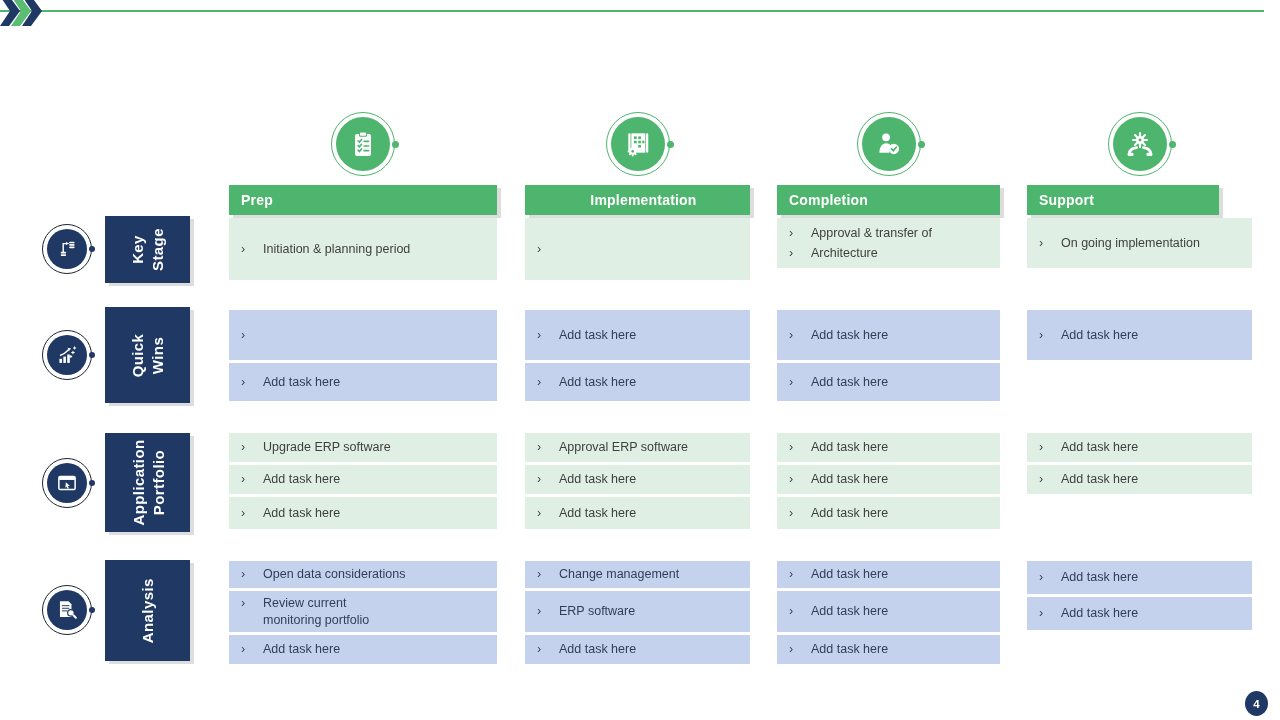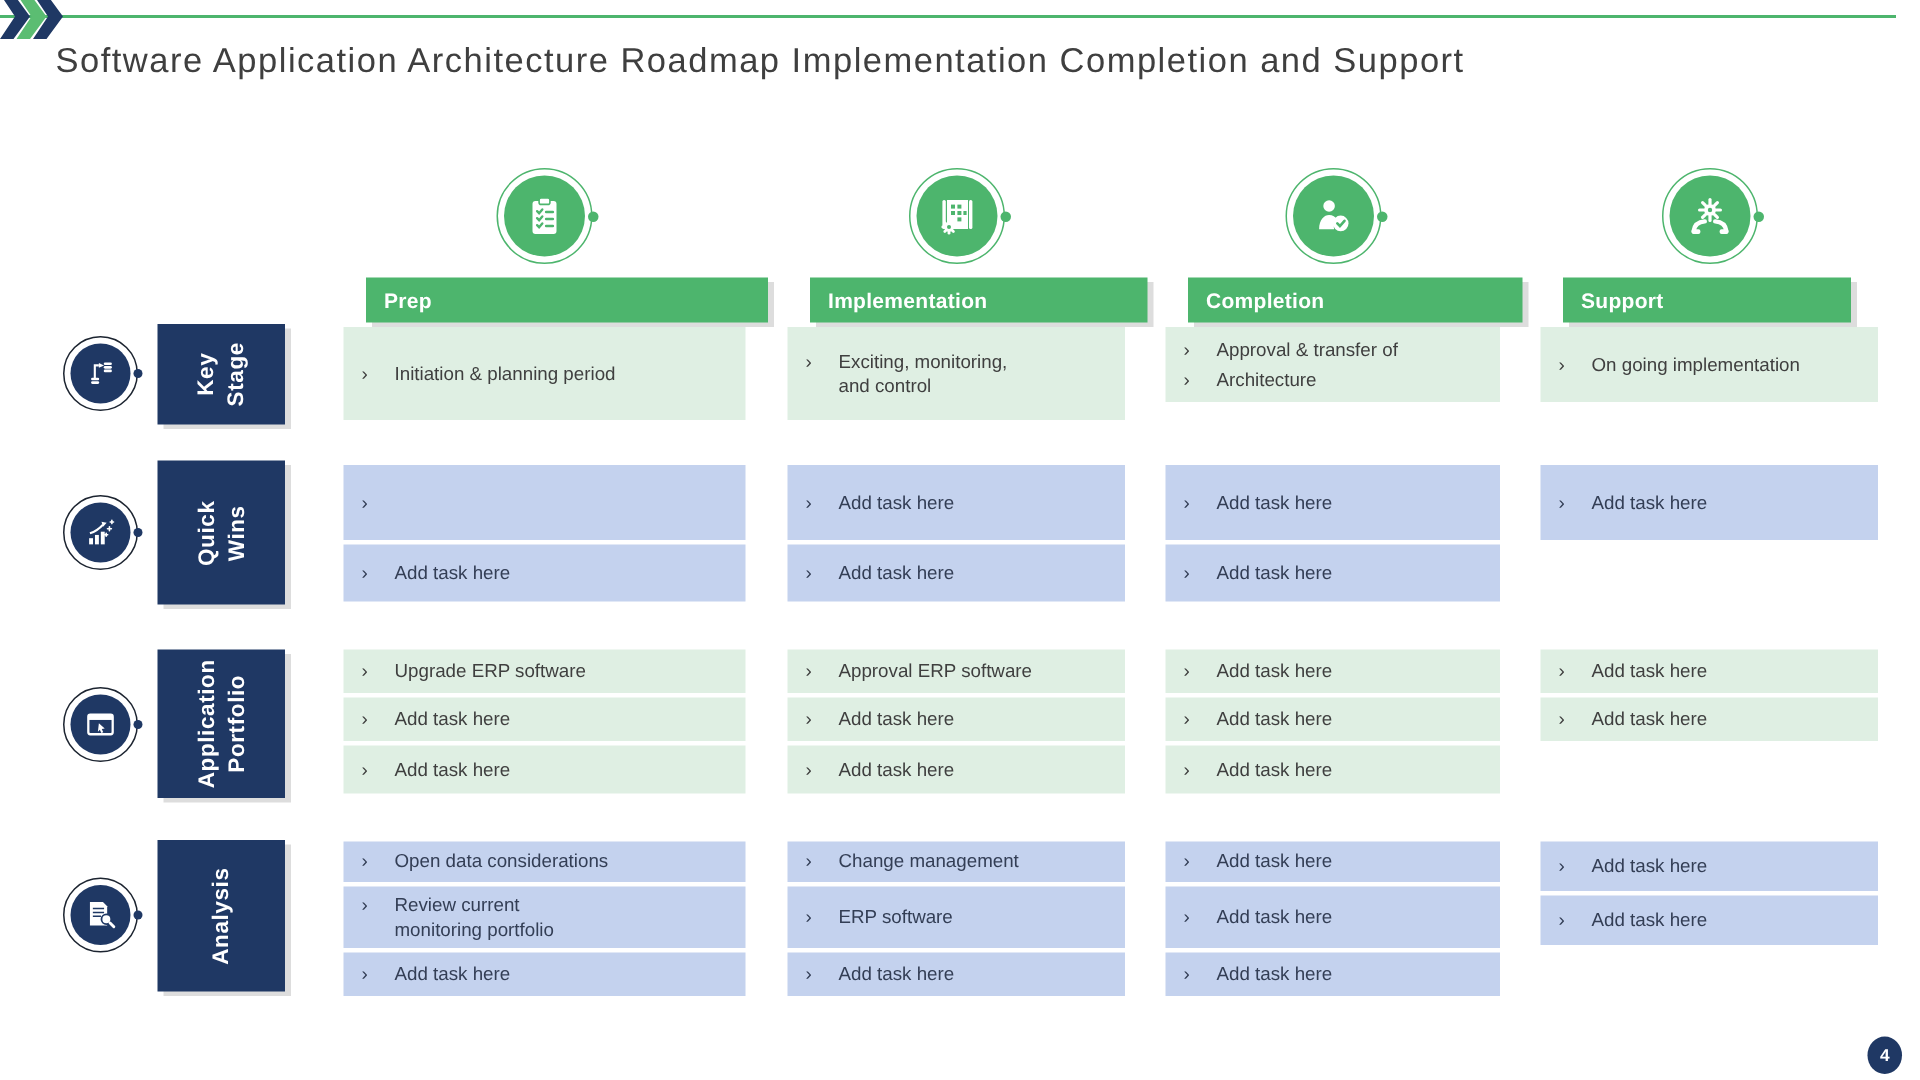--- a/index.html
+++ b/index.html
@@ -5,21 +5,21 @@
   html,body{margin:0;padding:0;background:#fff;}
   .slide{position:relative;width:1280px;height:720px;background:#fff;overflow:hidden;
          font-family:"Liberation Sans",sans-serif;}
   .topline{position:absolute;left:0;top:10px;width:1264px;height:2px;background:var(--green);}
   .chevrons{position:absolute;left:0;top:-4px;}
   .title{position:absolute;left:37px;top:27px;font-size:23px;font-weight:400;
          color:#3f3f3f;letter-spacing:1px;white-space:nowrap;}
   
   .col-header{position:absolute;height:30px;background:var(--green);color:#fff;font-weight:700;
               font-size:14px;display:flex;align-items:center;padding-left:12px;box-sizing:border-box;
-              box-shadow:4px 3px 0 rgba(120,120,120,0.25);letter-spacing:.2px;margin-left:15px;}
+              box-shadow:4px 3px 0 rgba(120,120,120,0.25);letter-spacing:.2px;}
   
   .col-icon{position:absolute;width:64px;height:64px;}
   .col-icon .ring{position:absolute;inset:0;border:1.5px solid var(--green);border-radius:50%;}
   .col-icon .dot{position:absolute;right:-4px;top:50%;margin-top:-3.5px;width:7px;height:7px;
                  border-radius:50%;background:var(--green);}
   .col-icon .core{position:absolute;left:5px;top:5px;width:54px;height:54px;border-radius:50%;
                   background:var(--green);color:var(--green);display:flex;align-items:center;justify-content:center;}
   
   .row-icon{position:absolute;width:50px;height:50px;}
   .row-icon .ring{position:absolute;inset:0;border:1.6px solid var(--ring);border-radius:50%;}
@@ -52,21 +52,20 @@
 
 <div class="slide">
   <div class="topline"></div>
   <div class="chevrons">
     <svg width="60" height="32" viewBox="0 0 60 32">
       <polygon points="0,0 9,0 20,15 9,30 0,30 10,15" fill="#1F3864"></polygon>
       <polygon points="11,0 20,0 31,15 20,30 11,30 21,15" fill="#5BBD72"></polygon>
       <polygon points="22,0 31,0 42,15 31,30 22,30 32,15" fill="#1F3864"></polygon>
     </svg>
   </div>
-  <div class="title">Software Application Architecture Roadmap Implementation Completion and Support</div>
 
   <div id="grid">
       <div class="col-icon" style="left: 331px; top: 112px;">
         <div class="ring"></div>
         <div class="dot"></div>
         <div class="core">
           <svg width="32" height="32" viewBox="0 0 24 24">
      <rect x="6" y="4.5" width="12" height="16.5" rx="1.5" fill="#fff"></rect>
      <rect x="9.3" y="3" width="5.4" height="3.2" rx="1" fill="#fff" stroke="currentColor" stroke-width="0.8"></rect>
      <g stroke="currentColor" stroke-width="1.2" fill="none" stroke-linecap="round">
@@ -103,21 +102,21 @@
        <path d="M8 14.4 v6.2"></path>
               <path d="M4.9 17.5 h6.2"></path>
        <path d="M5.9 15.4 l4.3 4.3"></path>
               <path d="M10.2 15.4 l-4.3 4.3"></path>
      </g>
      <circle cx="8" cy="17.5" r="2.4" fill="#fff"></circle>
      <circle cx="8" cy="17.5" r="1" fill="currentColor"></circle>
           </svg>
         </div>
       </div>
-      <div class="col-header" style="left: 525px; top: 185px; width: 225px; height: 30px;">
+      <div class="col-header" style="left: 525px; top: 185px; width: 225px; height: 30px; justify-content: center;">
         <span>Implementation</span>
       </div>
       <div class="col-icon" style="left: 856.5px; top: 112px;">
         <div class="ring"></div>
         <div class="dot"></div>
         <div class="core">
           <svg width="32" height="32" viewBox="0 0 24 24">
      <circle cx="9.8" cy="7" r="2.9" fill="#fff"></circle>
      <path d="M4.8 18.6 c0-4.8 2.6-7.1 5-7.1 c1.7 0 3.2 .9 4.1 2.5 a4.8 4.8 0 0 0 -1.6 4.6 z" fill="#fff"></path>
      <circle cx="15.6" cy="15.7" r="3.9" fill="#fff"></circle>
@@ -180,22 +179,20 @@
       </div>
       <div class="cell green" style="left: 229px; top: 218px; width: 268px; height: 62px;">
         <div class="bullet">
           <span class="marker">›</span>
           <span class="txt">Initiation  &amp; planning period</span>
         </div>
       </div>
       <div class="cell green" style="left: 525px; top: 218px; width: 225px; height: 62px;">
         <div class="bullet">
           <span class="marker">›</span>
-          <span class="txt">Exciting, monitoring,
-and control</span>
         </div>
       </div>
       <div class="cell green" style="left: 777px; top: 218px; width: 223px; height: 50px;">
         <div class="bullet">
           <span class="marker">›</span>
           <span class="txt">Approval  &amp; transfer of</span>
         </div>
         <div class="bullet">
           <span class="marker">›</span>
           <span class="txt">Architecture</span>

